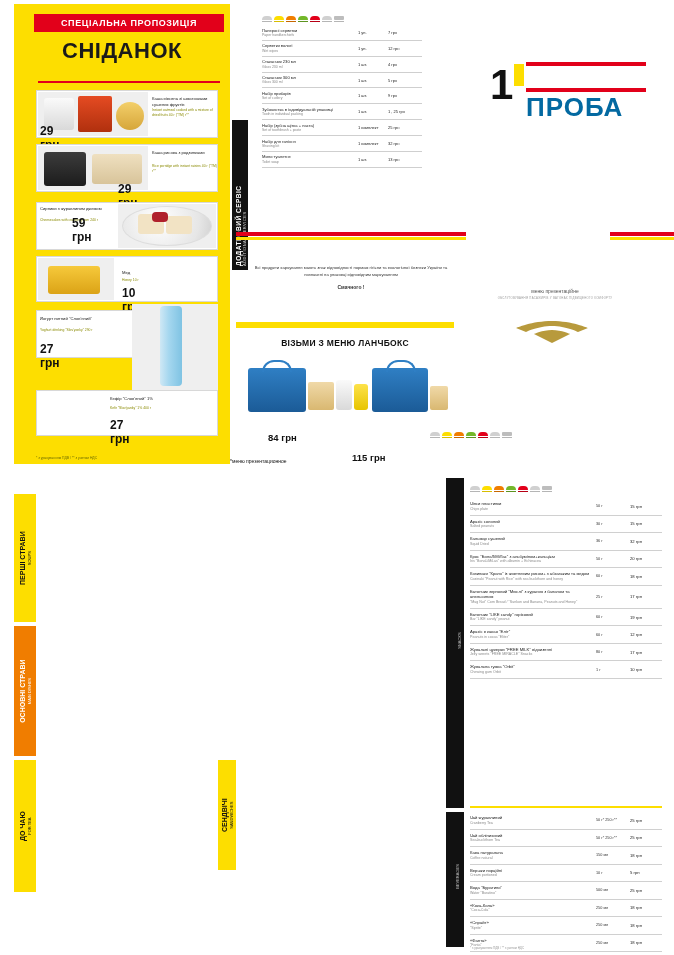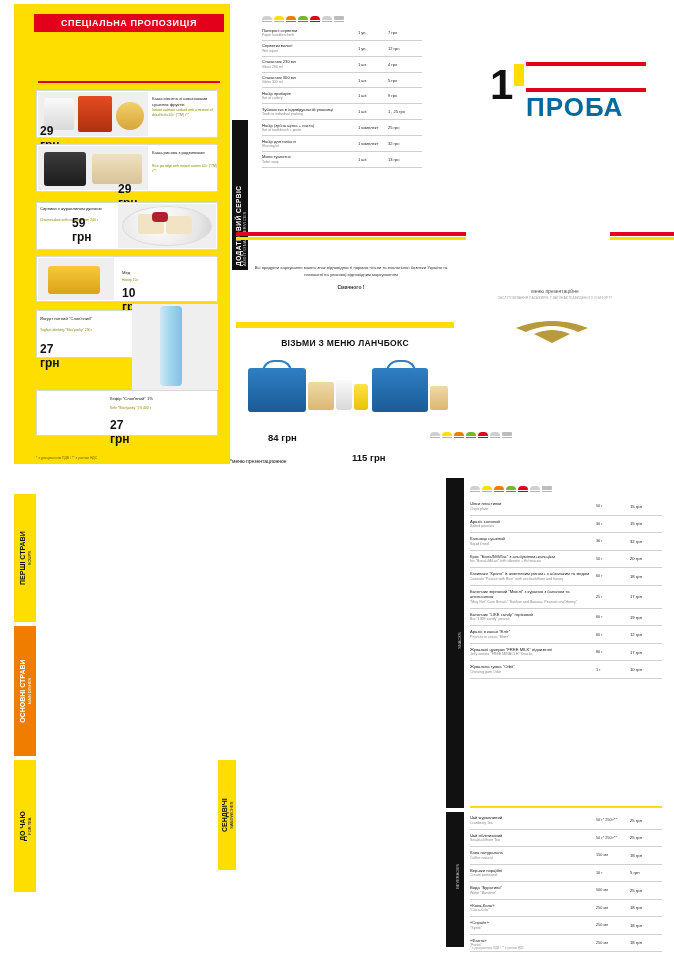--- a/index.html
+++ b/index.html
@@ -207,20 +207,21 @@
 </style>
 </head>
 <body>
 
 <div class="page">
 
   <div class="top-section">
 
     <div class="breakfast-panel">
       <div class="promo-bar">СПЕЦІАЛЬНА ПРОПОЗИЦІЯ</div>
+      <div class="breakfast-title">СНІДАНОК</div>
       <div class="bf-redline"></div>
 
       <div class="bf-item">
         <div class="bf-card" style="left:22px; top:86px; width:182px; height:48px;"></div>
         <div class="bf-photo" style="left:24px; top:88px; width:110px; height:44px;">
           <div class="ph cupW" style="left:6px; top:6px; width:30px; height:32px;"></div>
           <div class="ph" style="left:40px; top:4px; width:34px; height:36px; background:linear-gradient(180deg,#e54b22,#b0300e); border-radius:2px;"></div>
           <div class="ph" style="left:78px; top:10px; width:28px; height:28px; background:linear-gradient(180deg,#f3cf6a,#d6a63a); border-radius:50%;"></div>
         </div>
         <div class="bf-name" style="left:138px; top:92px;">Каша вівсяна зі шматочками сушених фруктів</div>

